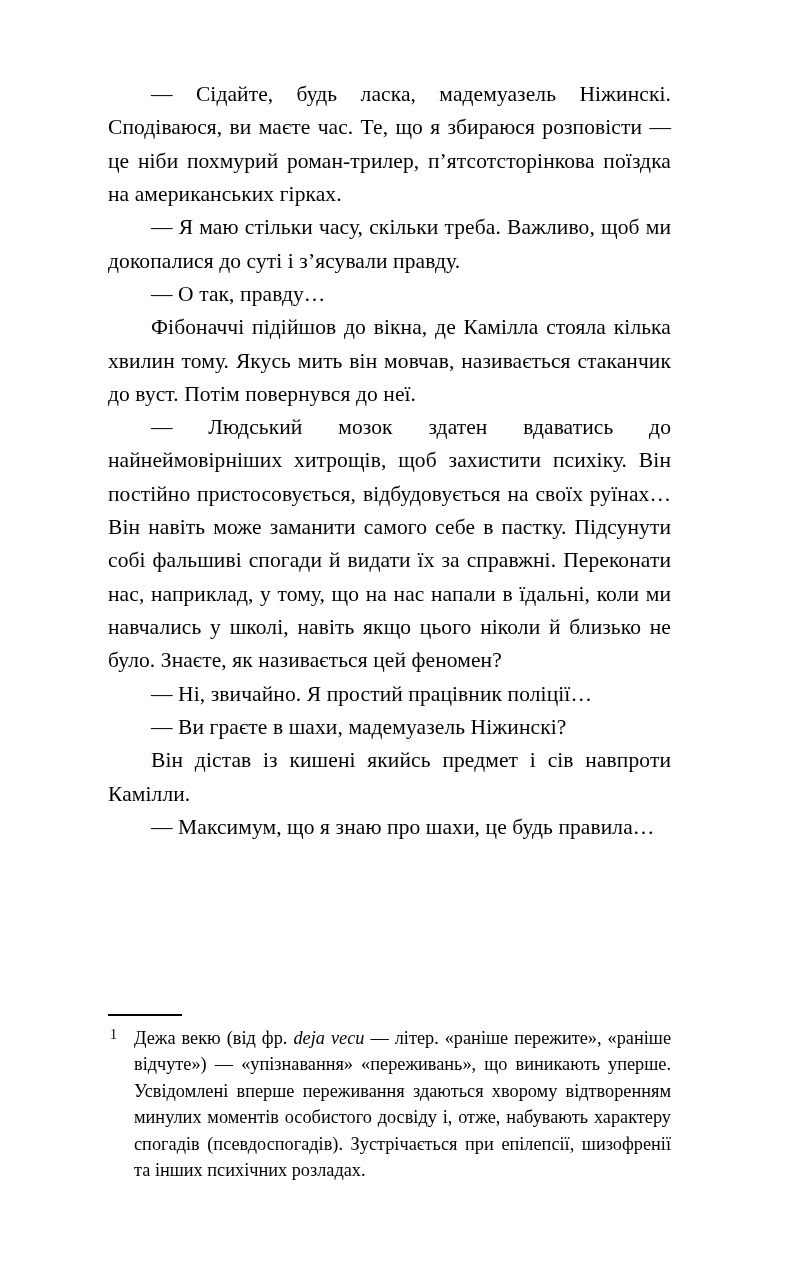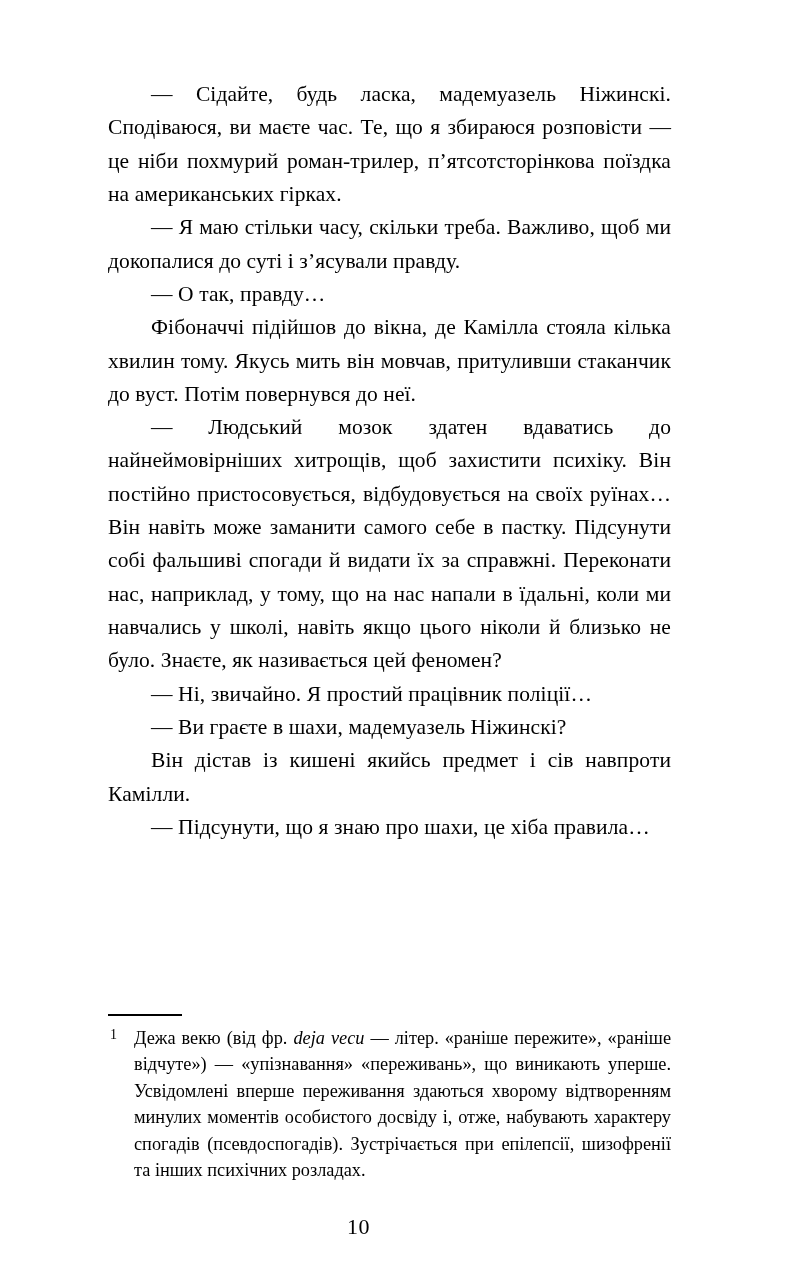--- a/index.html
+++ b/index.html
@@ -75,31 +75,30 @@
 </style>
 </head>
 <body>
 
 <div class="page">
 
   <div class="body-text">
     <p>— Сідайте, будь ласка, мадемуазель Ніжинскі. Сподіваюся, ви маєте час. Те, що я збираюся розповісти — це ніби похмурий роман-трилер, п’ятсотсторінкова поїздка на американських гірках.</p>
     <p>— Я маю стільки часу, скільки треба. Важливо, щоб ми докопалися до суті і з’ясували правду.</p>
     <p>— О так, правду…</p>
-    <p>Фібоначчі підійшов до вікна, де Камілла стояла кілька хвилин тому. Якусь мить він мовчав, притуливши стаканчик до вуст. Потім повернувся до неї.</p>
+    <p>Фібоначчі підійшов до вікна, де Камілла стояла кілька хвилин тому. Якусь мить він мовчав, називається стаканчик до вуст. Потім повернувся до неї.</p>
     <p>— Людський мозок здатен вдаватись до найнеймовірніших хитрощів, щоб захистити психіку. Він постійно пристосовується, відбудовується на своїх руїнах… Він навіть може заманити самого себе в пастку. Підсунути собі фальшиві спогади й видати їх за справжні. Переконати нас, наприклад, у тому, що на нас напали в їдальні, коли ми навчались у школі, навіть якщо цього ніколи й близько не було. Знаєте, як називається цей феномен?</p>
     <p>— Ні, звичайно. Я простий працівник поліції…</p>
     <p>— Ви граєте в шахи, мадемуазель Ніжинскі?</p>
     <p>Він дістав із кишені якийсь предмет і сів навпроти Камілли.</p>
-    <p>— Підсунути, що я знаю про шахи, це хіба правила…</p>
+    <p>— Максимум, що я знаю про шахи, це будь правила…</p>
   </div>
 
   <div class="footnote-zone">
     <div class="fn-rule"></div>
     <div class="footnote">
       <span class="fn-marker">1</span>
       <span class="fn-text">Дежа векю (від фр. <em>deja vecu</em> — літер. «раніше пережите», «раніше відчуте») — «упізнавання» «переживань», що виникають уперше. Усвідомлені вперше переживання здаються хворому відтворенням минулих моментів особистого досвіду і, отже, набувають характеру спогадів (псевдоспогадів). Зустрічається при епілепсії, шизофренії та інших психічних розладах.</span>
     </div>
   </div>
 
-  <div class="folio">10</div>
 
 </div>
 
 </body></html>

